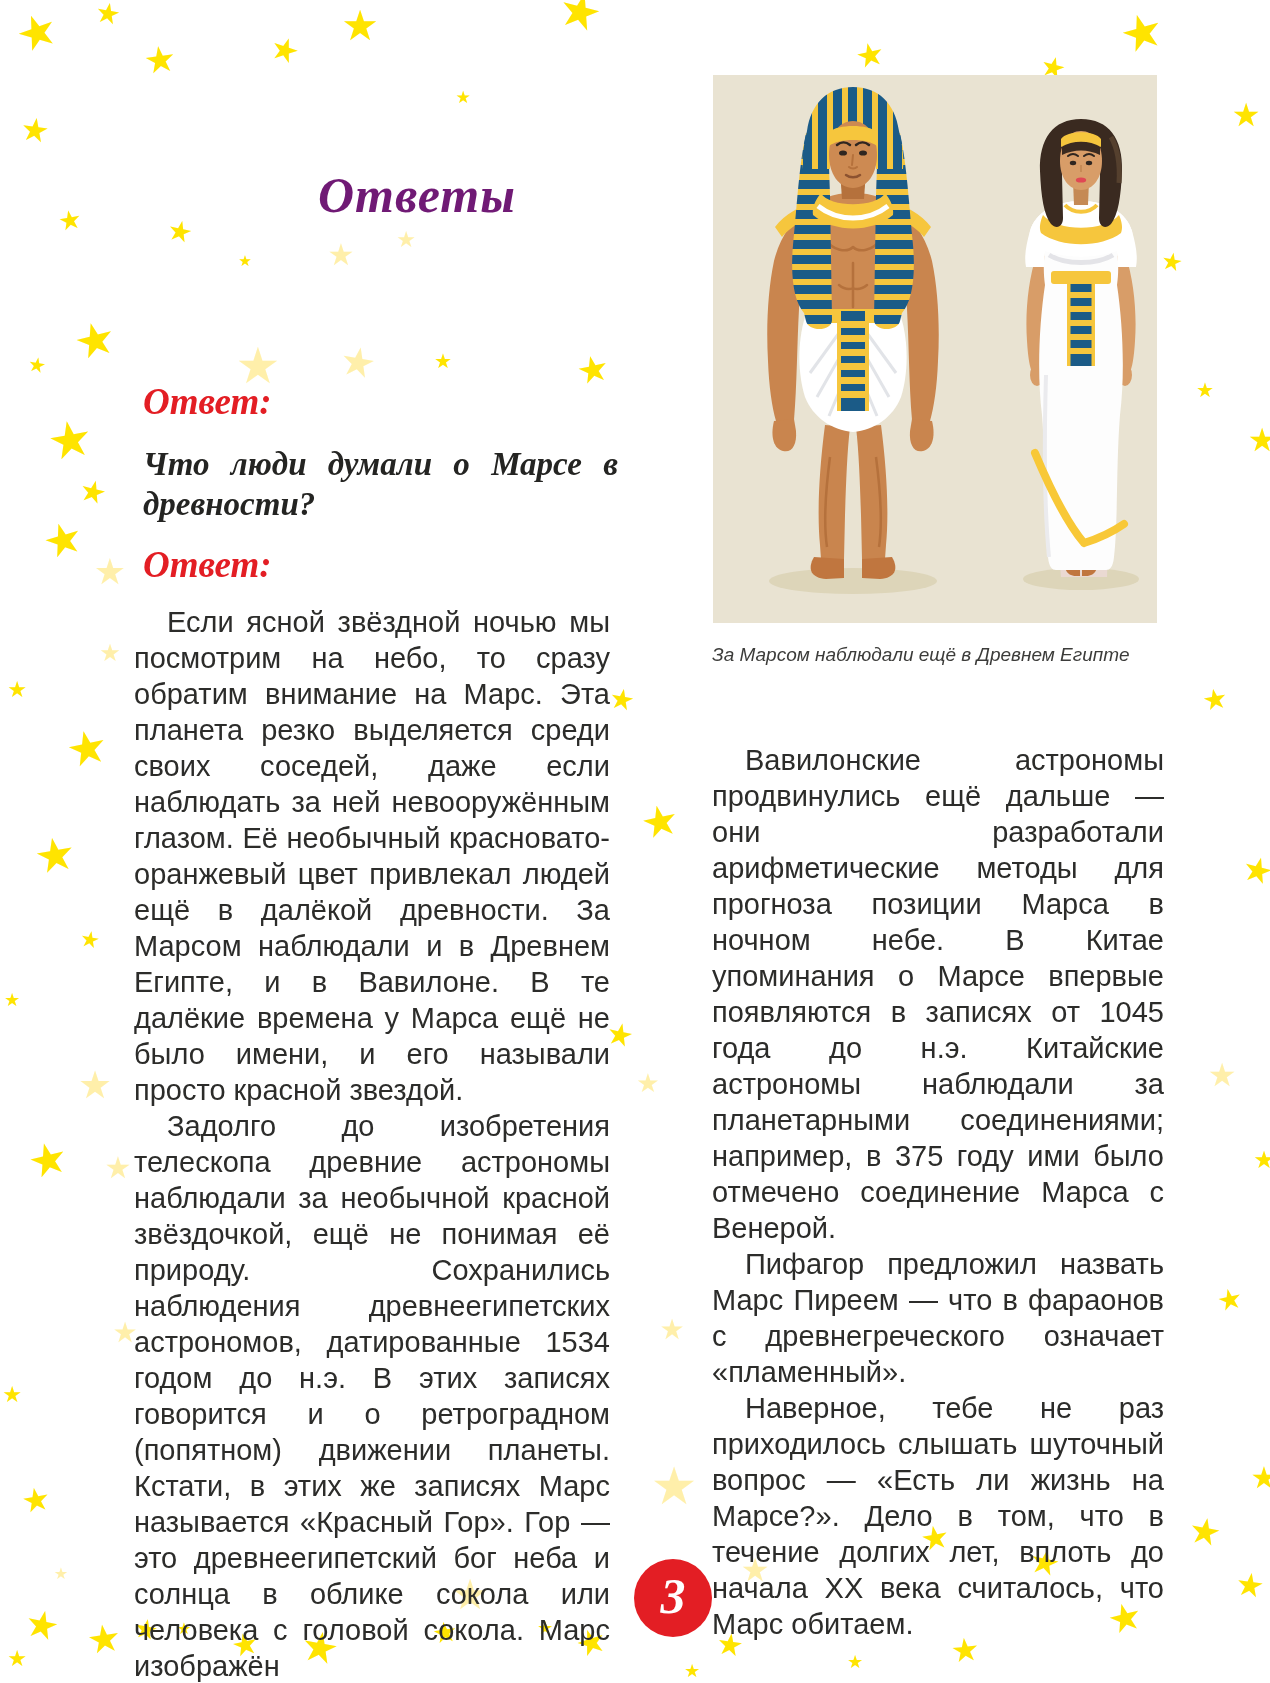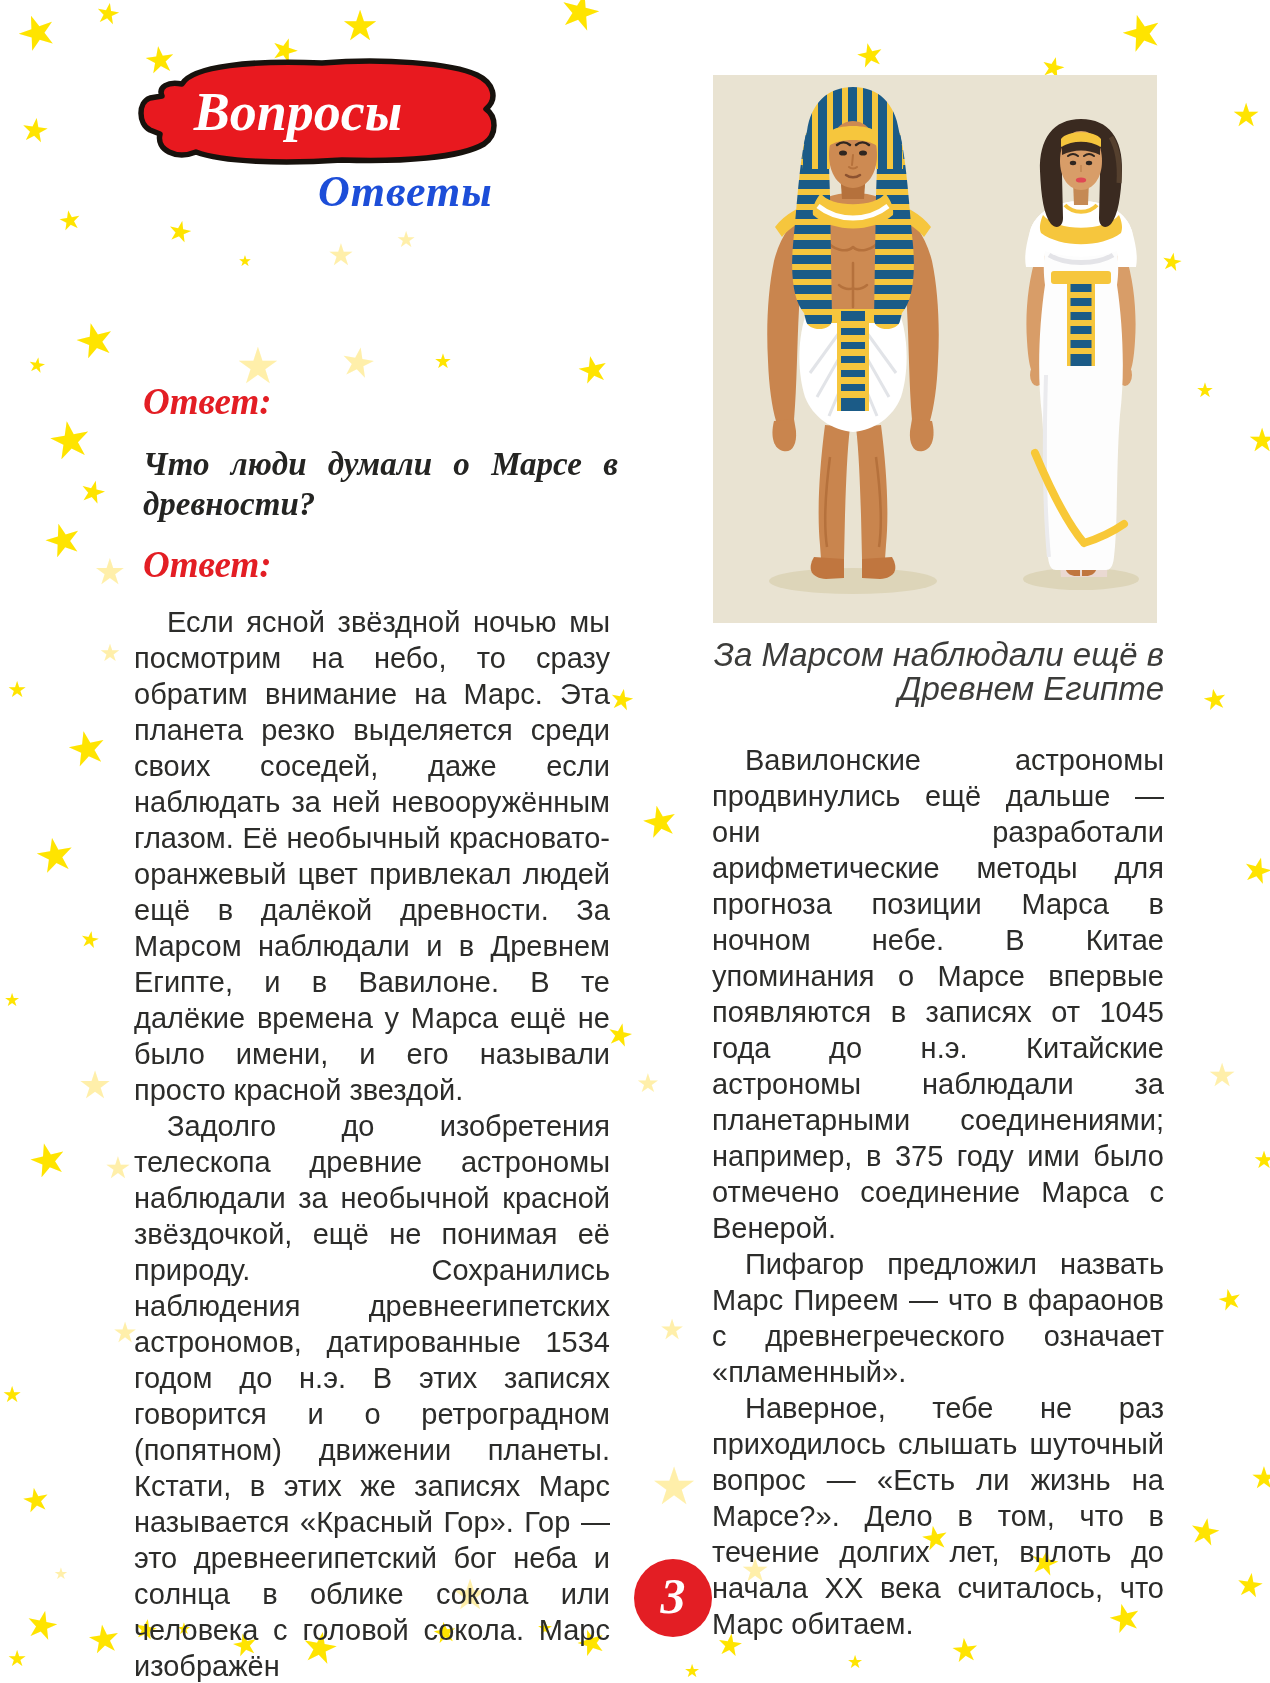--- a/index.html
+++ b/index.html
@@ -8,21 +8,21 @@
   
   .stars{position:absolute;inset:0;z-index:0;}
   .star{position:absolute;line-height:1;user-select:none;}
   .star.b{color:var(--star-yellow,#ffe400);}
   .star.p{color:var(--star-pale,#ffec96);opacity:.8;}
   
   .banner{position:absolute;left:130px;top:54px;width:382px;height:134px;z-index:1;}
   .banner svg{width:100%;height:100%;display:block;}
   .otvety{position:absolute;left:318px;top:166px;z-index:1;
           font-family:"Liberation Serif",serif;font-style:italic;font-weight:700;
-          font-size:44px;color:#1d4ed8;letter-spacing:1px;}
+          font-size:50px;color:#701a75;letter-spacing:1px;}
   
   .q-heading{position:absolute;left:143px;top:380px;z-index:1;
              font-family:"Liberation Serif",serif;font-style:italic;font-weight:700;
              font-size:37px;color:var(--accent,#e31e24);}
   .q-text{position:absolute;left:143px;top:444px;width:475px;z-index:1;
           font-family:"Liberation Serif",serif;font-style:italic;font-weight:700;
           font-size:33px;line-height:40px;color:#242422;text-align:justify;}
   .a-heading{position:absolute;left:143px;top:543px;z-index:1;
              font-family:"Liberation Serif",serif;font-style:italic;font-weight:700;
              font-size:37px;color:var(--accent,#e31e24);}
@@ -30,21 +30,21 @@
   .col{position:absolute;z-index:1;font-size:29px;line-height:36px;color:#2c2c2a;
        text-align:justify;hyphens:auto;-webkit-hyphens:auto;}
   .col p{margin:0;}
   .col p.indent{text-indent:33px;}
   .left-col{left:134px;top:604px;width:476px;}
   .right-col{left:712px;top:742px;width:452px;}
   
   .figure{position:absolute;left:713px;top:75px;width:444px;height:548px;z-index:1;}
   .figure svg{width:100%;height:100%;display:block;}
   .caption{position:absolute;left:712px;top:638px;width:452px;z-index:1;
-           font-style:italic;font-size:33px;line-height:34px;color:#3c3c3a;text-align:right;}
+           font-style:italic;font-size:19px;line-height:34px;color:#3c3c3a;}
   
   .page-num{position:absolute;left:634px;top:1559px;width:78px;height:78px;z-index:1;
             background:var(--accent,#e31e24);border-radius:50%;
             display:flex;align-items:center;justify-content:center;}
   .page-num span{font-family:"Liberation Serif",serif;font-style:italic;font-weight:700;
                  font-size:50px;color:#ffffff;transform:translateY(-2px);}
 </style>
 </head>
 <body>
 
@@ -122,33 +122,20 @@
       <span class="star p" style="left: 470px; top: 1595px; font-size: 42px; transform: translate(-50%, -50%) rotate(0deg);">★</span>
       <span class="star b" style="left: 935px; top: 1538px; font-size: 32px; transform: translate(-50%, -50%) rotate(-10deg);">★</span>
       <span class="star b" style="left: 1045px; top: 1562px; font-size: 34px; transform: translate(-50%, -50%) rotate(12deg);">★</span>
       <span class="star b" style="left: 1125px; top: 1618px; font-size: 38px; transform: translate(-50%, -50%) rotate(-14deg);">★</span>
       <span class="star b" style="left: 1250px; top: 1585px; font-size: 32px; transform: translate(-50%, -50%) rotate(8deg);">★</span>
       <span class="star b" style="left: 965px; top: 1650px; font-size: 32px; transform: translate(-50%, -50%) rotate(-6deg);">★</span>
       <span class="star b" style="left: 855px; top: 1662px; font-size: 18px; transform: translate(-50%, -50%) rotate(0deg);">★</span>
       <span class="star b" style="left: 730px; top: 1645px; font-size: 30px; transform: translate(-50%, -50%) rotate(8deg);">★</span>
     </div>
 
-  <div class="banner">
-    <svg viewBox="0 0 382 134">
-
-      <path d="M286 58 C304 70 326 72 344 62 C348 72 342 84 328 90 C308 96 288 82 282 68 Z" fill="#ffd900"></path>
-
-      <path d="M52 30 C62 12 122 6 192 9 C252 4 322 9 347 21
-               C364 29 368 45 356 55 C366 62 368 80 354 90
-               C330 104 272 108 212 106 C152 110 92 108 66 98
-               C46 106 26 96 30 80 L20 76 C8 70 8 48 20 44 L32 42
-               C28 33 38 27 52 30 Z" fill="#e8191f" stroke="#17120d" stroke-width="5.5" stroke-linejoin="round"></path>
-      <text x="168" y="76" text-anchor="middle" font-family="Liberation Serif, serif" font-style="italic" font-weight="700" font-size="54" fill="#ffffff">Вопросы</text>
-    </svg>
-  </div>
   <div class="otvety">Ответы</div>
 
   <div class="q-heading">Ответ:</div>
   <div class="q-text">Что люди думали о Марсе в древности?</div>
 
   <div class="a-heading">Ответ:</div>
 
   <div class="col left-col">
     <p class="indent">Если ясной звёздной ночью мы посмотрим на небо, то сразу обратим внимание на Марс. Эта планета резко выделяется среди своих соседей, даже если наблюдать за ней невооружённым глазом. Её необычный красновато-оранжевый цвет привлекал людей ещё в далёкой древности. За Марсом наблюдали и в Древнем Египте, и в Вавилоне. В те далёкие времена у Марса ещё не было имени, и его называли просто красной звездой.</p>
     <p class="indent">Задолго до изобретения телескопа древние астрономы наблюдали за необычной красной звёздочкой, ещё не понимая её природу. Сохранились наблюдения древнеегипетских астрономов, датированные 1534 годом до н.э. В этих записях говорится и о ретроградном (попятном) движении планеты. Кстати, в этих же записях Марс называется «Красный Гор». Гор — это древнеегипетский бог неба и солнца в облике сокола или человека с головой сокола. Марс изображён</p>

